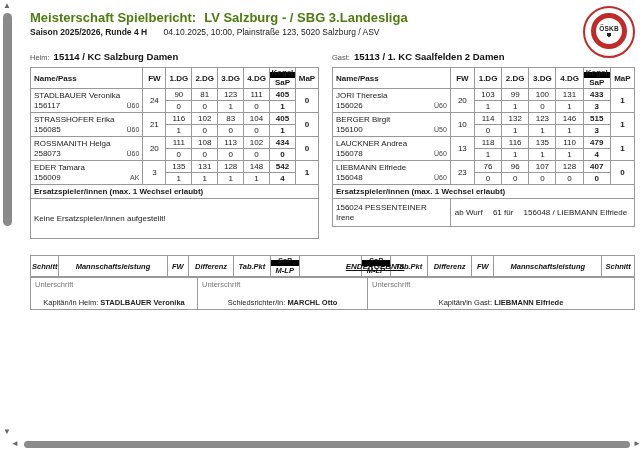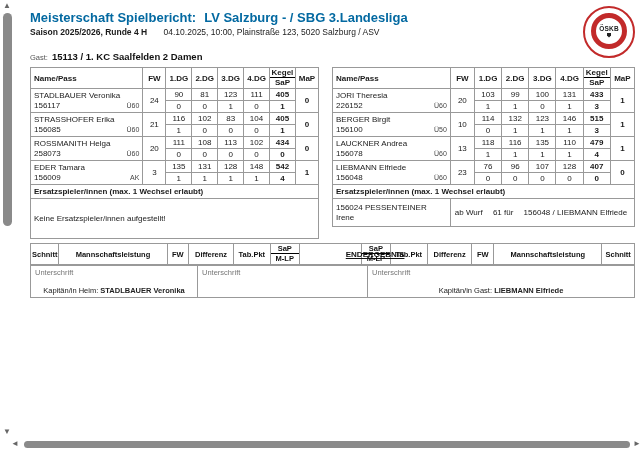--- a/index.html
+++ b/index.html
@@ -1,21 +1,21 @@
 <!DOCTYPE html>
 <html><head>
 <meta charset="utf-8">
 <style>
   * { margin:0; padding:0; box-sizing:border-box; }
   html,body { width:640px; height:452px; background:#ffffff; overflow:hidden;
               font-family:"Liberation Sans", sans-serif; color:#1a1a1a; }
   .content { position:absolute; left:30px; top:10px; width:605px; }
 
   
-  .title-line { font-size:13px; font-weight:bold; color:#0369a1; }
+  .title-line { font-size:13px; font-weight:bold; color:#4d7c0f; }
   .title-line .t2 { margin-left:8px; }
   .sub-line { margin-top:2px; font-size:8.5px; }
   .sub-line .season { font-weight:bold; }
   .sub-line .event { margin-left:14px; font-weight:normal; color:#222; }
 
   .logo { position:absolute; right:0; top:-4px; width:52px; height:52px;
           border:2px solid #c22a2a; border-radius:50%; background:#fff; }
   .logo-inner { width:36px; height:36px; margin:5px auto 0; border:5px solid #c22a2a;
                 border-radius:50%; background:#fff; display:flex; flex-direction:column;
                 align-items:center; justify-content:center; }
@@ -46,30 +46,30 @@
   .p-sub { display:flex; justify-content:space-between; align-items:center; line-height:10px; }
   .p-sub .pass { font-size:8px; color:#222; }
   .p-sub .p-class { font-size:7px; color:#444; }
   .ersatz-h { font-weight:bold; padding:2px 3px; height:14px; }
   .ersatz-note { padding:15px 3px; height:28px; vertical-align:middle; }
   .ersatz-player { padding:1px 3px; height:28px; vertical-align:middle; line-height:10px; }
   .ersatz-info { padding:1px 4px; vertical-align:middle; }
   .ersatz-info .b { font-weight:normal;margin-left:8px; }
 
   
-  table.stable { border-collapse:collapse; width:100%; table-layout:fixed; margin-top:4px; }
+  table.stable { border-collapse:collapse; width:100%; table-layout:fixed; margin-top:16px;font-style:italic; }
   .stable th, .stable td { border:1px solid #999; text-align:center; color:#111; }
   .stable th { font-size:7.5px; font-weight:bold; height:20px; line-height:9px; }
   .stable td { font-size:9px; font-weight:bold; height:22px; }
   .stable .endh { font-size:8px; text-decoration:underline;padding-left:46px; }
   .stable .score { font-size:11px; }
   .stable .colon { font-size:10px; }
   .split { padding:0 !important; }
   .split div { height:10px; line-height:10px; }
-  .split div:first-child { border-bottom:1px solid #000000; }
+  .split div:first-child { border-bottom:6px solid #000000; }
   .sv .split div { height:11px; line-height:11px; }
 
   
   .sig-row { display:flex; }
   .sig-box { position:relative; height:33px; border:1px solid #999; background:#fff; }
   .sig-box + .sig-box { margin-left:-1px; }
   .sig-1 { width:168px; } .sig-2 { width:171px; } .sig-3 { width:268px; }
   .sig-label { position:absolute; top:2px; left:4px; font-size:7.5px; color:#777; }
   .sig-bottom { position:absolute; bottom:2px; left:0; width:100%; text-align:center;
                 font-size:7.5px; color:#222; }
@@ -102,20 +102,24 @@
   </div>
 
   <div class="logo">
     <div class="logo-inner">
       <span class="logo-text">ÖSKB</span>
       <div class="logo-shield"></div>
     </div>
   </div>
 
   <div class="teams-row">
+    <div class="team-block left">
+      <span class="team-label">Heim:</span>
+      <span class="team-value">15114 / KC Salzburg Damen</span>
+    </div>
     <div class="team-block right">
       <span class="team-label">Gast:</span>
       <span class="team-value">15113 / 1. KC Saalfelden 2 Damen</span>
     </div>
   </div>
 
   <div class="tables-row">
     <div class="tcol-left">
       <table class="ptable">
         <colgroup>
@@ -273,21 +277,21 @@
               <div>SaP</div>
             </th>
             <th>MaP</th>
           </tr>
         </thead>
         <tbody>
             <tr class="p-top">
               <td class="name-cell" rowspan="2">
                 <div class="p-name">JORI Theresia</div>
                 <div class="p-sub">
-                  <span class="pass">226152</span>
+                  <span class="pass">156026</span>
                   <span class="p-class">Ü60</span>
                 </div>
               </td>
               <td class="c" rowspan="2">20</td>
               <td class="c">103</td>
               <td class="c">99</td>
               <td class="c">100</td>
               <td class="c">131</td>
               <td class="c b">433</td>
               <td class="c b" rowspan="2">1</td>
@@ -433,20 +437,24 @@
   <div class="sig-row">
     <div class="sig-box sig-1">
       <span class="sig-label">Unterschrift</span>
       <div class="sig-bottom">
         <span>Kapitän/in Heim:</span>
         <span class="name">STADLBAUER Veronika</span>
       </div>
     </div>
     <div class="sig-box sig-2">
       <span class="sig-label">Unterschrift</span>
+      <div class="sig-bottom">
+        <span>Schiedsrichter/in:</span>
+        <span class="name">MARCHL Otto</span>
+      </div>
     </div>
     <div class="sig-box sig-3">
       <span class="sig-label">Unterschrift</span>
       <div class="sig-bottom">
         <span>Kapitän/in Gast:</span>
         <span class="name">LIEBMANN Elfriede</span>
       </div>
     </div>
   </div>
 

